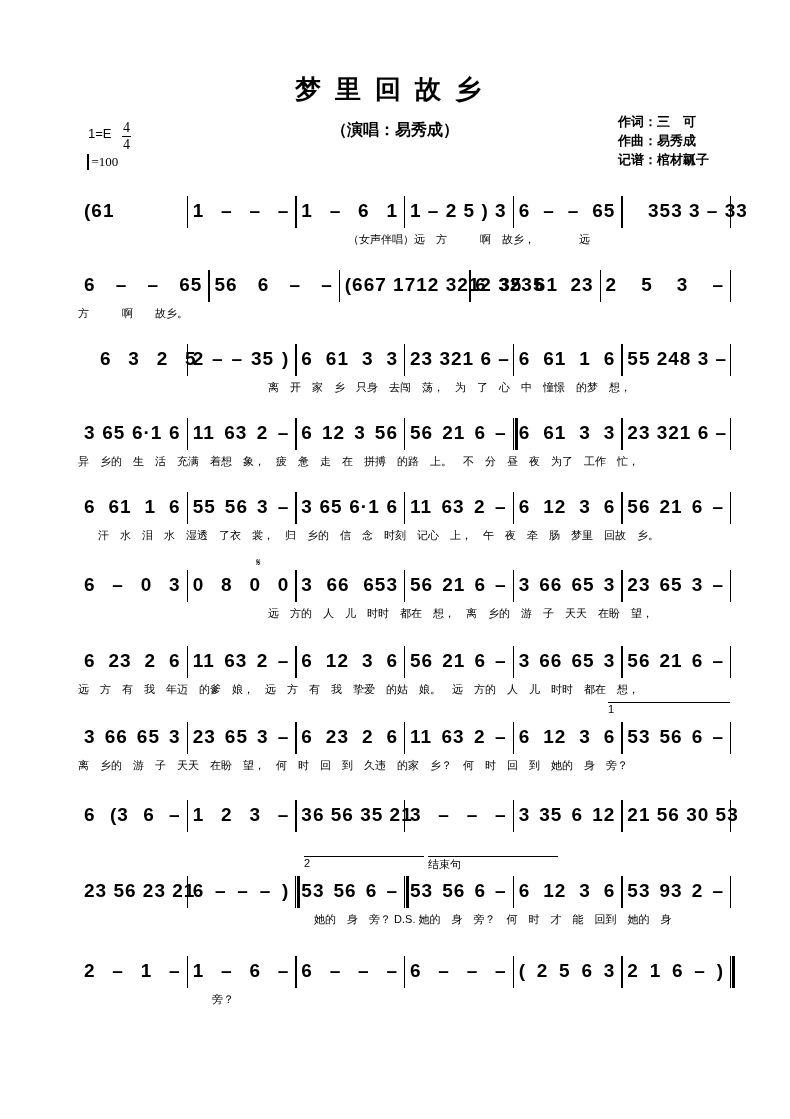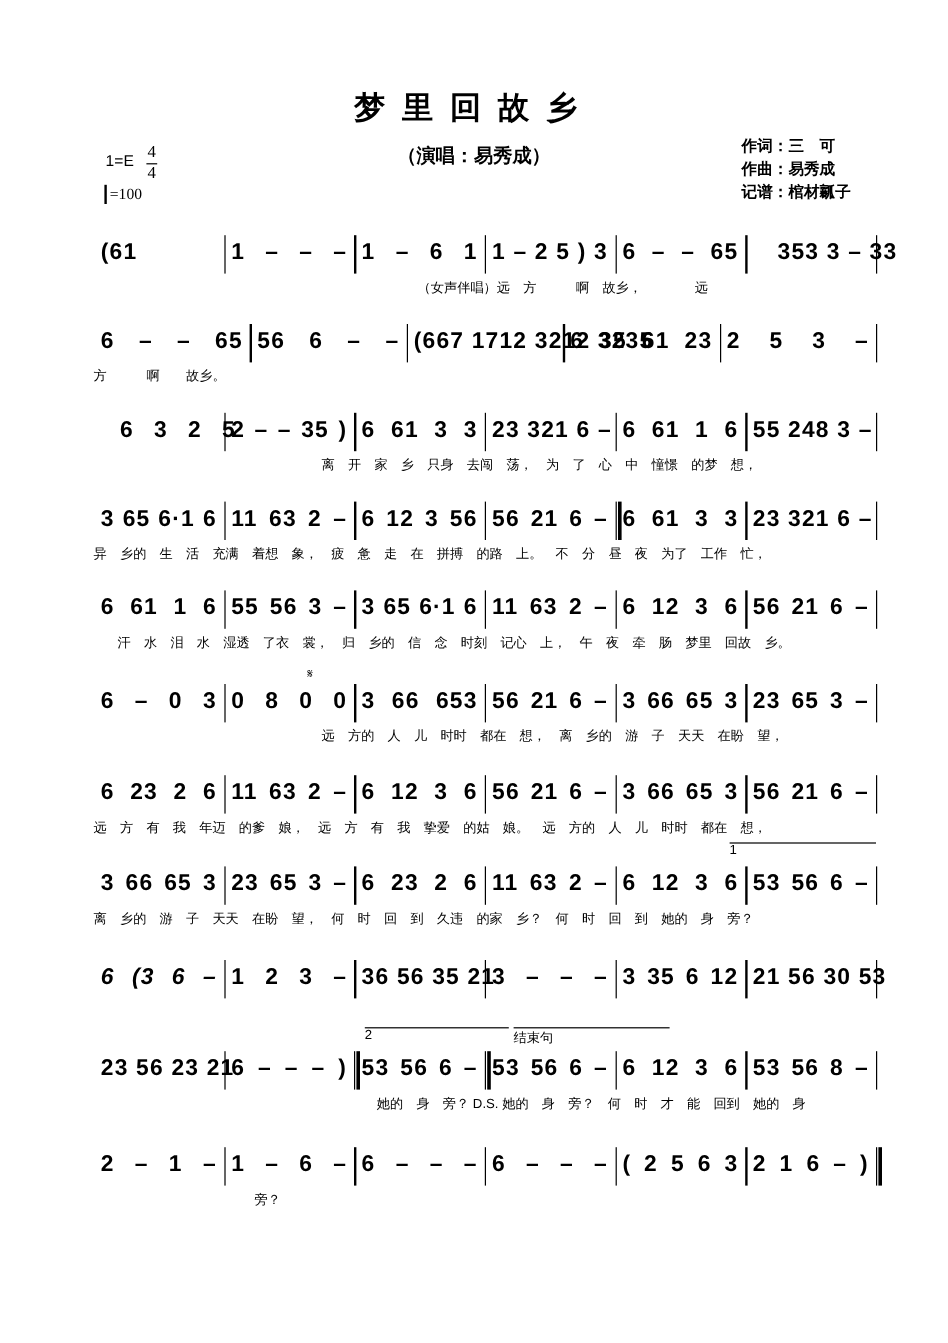--- a/index.html
+++ b/index.html
@@ -176,21 +176,21 @@
         <span class="n" style="left: 440.667px; width: 96.6667px; display: inline-block; text-align: justify; text-align-last: justify;">6 12 3 6</span>
         <div class="bar" style="left: 543.333px;"></div>
         <span class="n" style="left: 549.333px; width: 96.6667px; display: inline-block; text-align: justify; text-align-last: justify;">53 56 6 –</span>
         <div class="bar" style="left: 652px;"></div>
       </div>
       <div class="lyrics" style="left: 0px;">离　乡的　游　子　天天　在盼　望，　何　时　回　到　久违　的家　乡？　何　时　回　到　她的　身　旁？</div>
       <div class="marker" style="top: -20px; left: 530px; border-top: 1px solid rgb(0, 0, 0); width: 122px;">1</div>
     </div>
     <div class="row" style="top: 800px;">
       <div class="notes">
-        <span class="n" style="left: 6px; width: 96.6667px; display: inline-block; text-align: justify; text-align-last: justify; font-style: italic;">6 (3 6 –</span>
+        <span class="n" style="left: 6px; width: 96.6667px; display: inline-block; text-align: justify; text-align-last: justify;">6 (3 6 –</span>
         <div class="bar" style="left: 108.667px;"></div>
         <span class="n" style="left: 114.667px; width: 96.6667px; display: inline-block; text-align: justify; text-align-last: justify;">1 2 3 –</span>
         <div class="bar" style="left: 217.333px;"></div>
         <span class="n" style="left: 223.333px; width: 96.6667px; display: inline-block; text-align: justify; text-align-last: justify;">36 56 35 21</span>
         <div class="bar" style="left: 326px;"></div>
         <span class="n" style="left: 332px; width: 96.6667px; display: inline-block; text-align: justify; text-align-last: justify;">3 – – –</span>
         <div class="bar" style="left: 434.667px;"></div>
         <span class="n" style="left: 440.667px; width: 96.6667px; display: inline-block; text-align: justify; text-align-last: justify;">3 35 6 12</span>
         <div class="bar" style="left: 543.333px;"></div>
         <span class="n" style="left: 549.333px; width: 96.6667px; display: inline-block; text-align: justify; text-align-last: justify;">21 56 30 53</span>
@@ -202,21 +202,21 @@
         <span class="n" style="left: 6px; width: 96.6667px; display: inline-block; text-align: justify; text-align-last: justify;">23 56 23 21</span>
         <div class="bar" style="left: 108.667px;"></div>
         <span class="n" style="left: 114.667px; width: 96.6667px; display: inline-block; text-align: justify; text-align-last: justify;">6 – – – )</span>
         <div class="dbl" style="left: 217.333px;"></div>
         <span class="n" style="left: 223.333px; width: 96.6667px; display: inline-block; text-align: justify; text-align-last: justify;">53 56 6 –</span>
         <div class="dbl" style="left: 326px;"></div>
         <span class="n" style="left: 332px; width: 96.6667px; display: inline-block; text-align: justify; text-align-last: justify;">53 56 6 –</span>
         <div class="bar" style="left: 434.667px;"></div>
         <span class="n" style="left: 440.667px; width: 96.6667px; display: inline-block; text-align: justify; text-align-last: justify;">6 12 3 6</span>
         <div class="bar" style="left: 543.333px;"></div>
-        <span class="n" style="left: 549.333px; width: 96.6667px; display: inline-block; text-align: justify; text-align-last: justify;">53 56 8 –</span>
+        <span class="n" style="left: 549.333px; width: 96.6667px; display: inline-block; text-align: justify; text-align-last: justify;">53 93 2 –</span>
         <div class="bar" style="left: 652px;"></div>
       </div>
       <div class="lyrics" style="left: 236px;">她的　身　旁？ D.S. 她的　身　旁？　何　时　才　能　回到　她的　身</div>
       <div class="marker" style="top: -20px; left: 226px; border-top: 1px solid rgb(0, 0, 0); width: 120px;">2</div>
       <div class="marker" style="top: -20px; left: 350px; border-top: 1px solid rgb(0, 0, 0); width: 130px;">结束句</div>
     </div>
     <div class="row" style="top: 956px;">
       <div class="notes">
         <span class="n" style="left: 6px; width: 96.6667px; display: inline-block; text-align: justify; text-align-last: justify;">2 – 1 –</span>
         <div class="bar" style="left: 108.667px;"></div>

